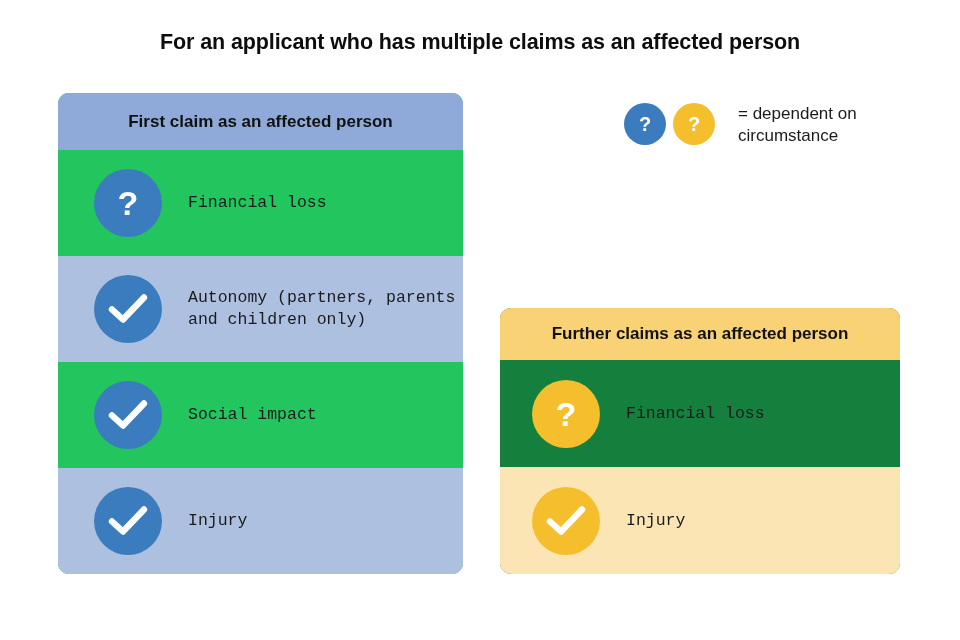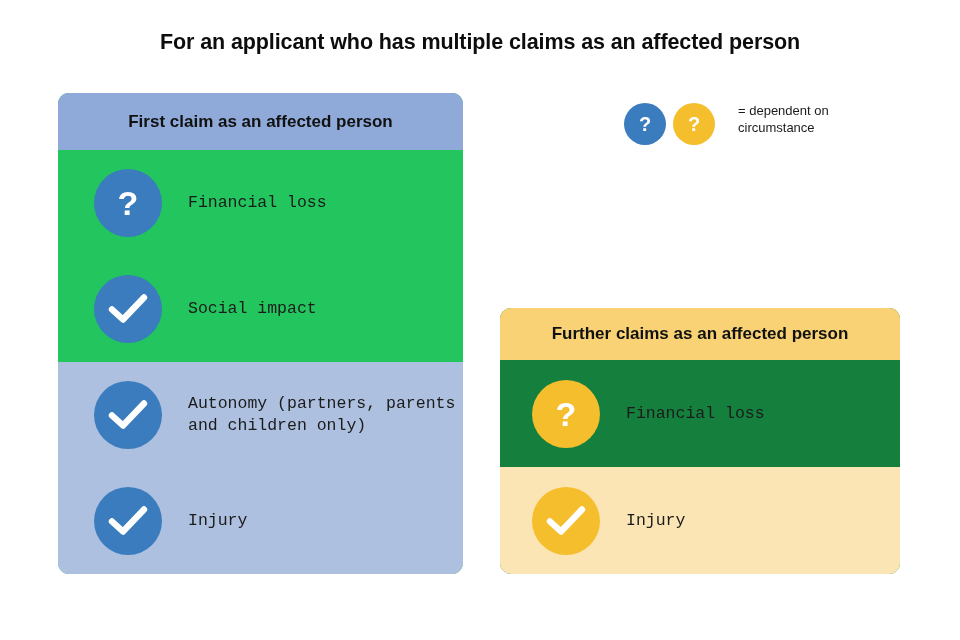--- a/index.html
+++ b/index.html
@@ -148,21 +148,21 @@
     align-items: center;
     justify-content: center;
     margin-right: 7px;
   }
   .legend-dot .glyph-q { font-size: 20px; }
   #legend-dot-blue { background: #3a7cbd; }
   #legend-dot-yellow { background: #f5be2c; }
   #legend-text {
     margin-left: 16px;
     margin-top: 0px;
-    font-size: 13px;
+    font-size: 17px;
     color: #1b1b1b;
     line-height: 1.3;
     max-width: 150px;
   }
 </style>
 </head>
 <body>
 
 <div class="canvas">
 
@@ -172,40 +172,40 @@
 
     <div class="panel-header">First claim as an affected person</div>
 
     <div class="panel-row">
       <div class="row-icon">
         <span class="glyph-q">?</span>
       </div>
       <div class="row-label">Financial loss</div>
     </div>
 
+    <div class="panel-row alt">
+      <div class="row-icon">
+        <span class="glyph-check">
+          <svg width="40" height="32" viewBox="0 0 40 32" aria-hidden="true">
+            <path d="M4 16.5 L15 26.5 L36 4.5" fill="none" stroke="#ffffff" stroke-width="6.4" stroke-linecap="round" stroke-linejoin="round"></path>
+          </svg>
+        </span>
+      </div>
+      <div class="row-label">Autonomy (partners, parents and children only)</div>
+    </div>
+
     <div class="panel-row">
       <div class="row-icon">
         <span class="glyph-check">
           <svg width="40" height="32" viewBox="0 0 40 32" aria-hidden="true">
             <path d="M4 16.5 L15 26.5 L36 4.5" fill="none" stroke="#ffffff" stroke-width="6.4" stroke-linecap="round" stroke-linejoin="round"></path>
           </svg>
         </span>
       </div>
       <div class="row-label">Social impact</div>
-    </div>
-
-    <div class="panel-row alt">
-      <div class="row-icon">
-        <span class="glyph-check">
-          <svg width="40" height="32" viewBox="0 0 40 32" aria-hidden="true">
-            <path d="M4 16.5 L15 26.5 L36 4.5" fill="none" stroke="#ffffff" stroke-width="6.4" stroke-linecap="round" stroke-linejoin="round"></path>
-          </svg>
-        </span>
-      </div>
-      <div class="row-label">Autonomy (partners, parents and children only)</div>
     </div>
 
     <div class="panel-row alt">
       <div class="row-icon">
         <span class="glyph-check">
           <svg width="40" height="32" viewBox="0 0 40 32" aria-hidden="true">
             <path d="M4 16.5 L15 26.5 L36 4.5" fill="none" stroke="#ffffff" stroke-width="6.4" stroke-linecap="round" stroke-linejoin="round"></path>
           </svg>
         </span>
       </div>

